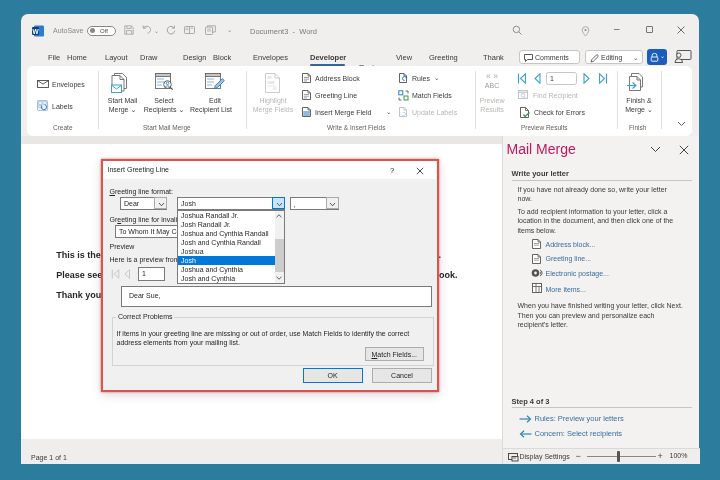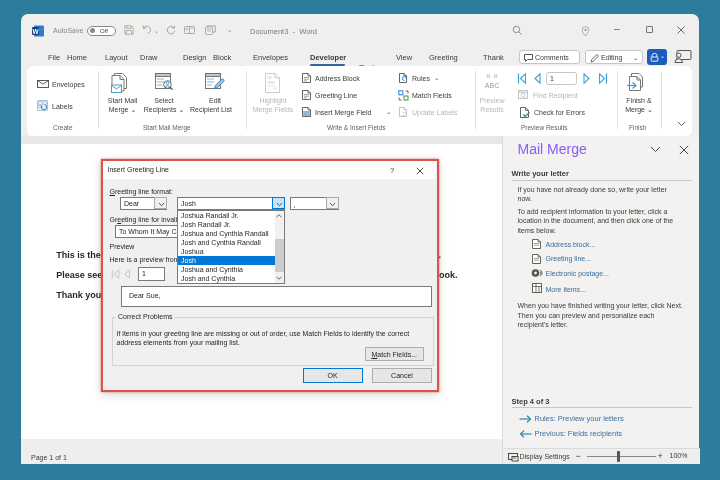--- a/index.html
+++ b/index.html
@@ -311,21 +311,21 @@
   <div class="abs doct" style="left:35.2px;top:126px;">Please see the attached document that contains the details in the address book.</div>
   <div class="abs doct" style="left:35.2px;top:146.3px;">Thank you for reviewing the documents.</div>
   <div class="abs doct" style="left:417.5px;top:106px;">.</div>
   <div class="abs doct" style="left:412.5px;top:126px;">book.</div>
 </div>
 
 <div class="abs" id="status" style="left:21px;top:439px;width:481px;height:25px;background:#f0eeec;"></div>
 <div class="abs" style="left:31px;top:453.5px;font-size:7px;color:#3b3a39;">Page 1 of 1</div>
 
 <div class="abs" id="pane" style="left:501.5px;top:135.5px;width:197.5px;height:328.5px;background:#f3f2f0;border-left:1px solid #dddbd9;">
-  <div class="abs" style="left:15px;top:5.5px;font-size:14px;color:#8b5cf6;">Mail Merge</div>
+  <div class="abs" style="left:4px;top:5.5px;font-size:14px;color:#be185d;">Mail Merge</div>
   <svg class="abs" style="left:147px;top:10px;" width="11" height="7" viewBox="0 0 11 7">
     <path d="M1 1 L5.5 5.5 L10 1" fill="none" stroke="#444" stroke-width="1"></path>
   </svg>
   <svg class="abs" style="left:176px;top:9px;" width="10" height="10" viewBox="0 0 10 10">
     <line x1="0.8" y1="0.8" x2="9.2" y2="9.2" stroke="#444" stroke-width="1"></line>
     <line x1="9.2" y1="0.8" x2="0.8" y2="9.2" stroke="#444" stroke-width="1"></line>
   </svg>
   <div class="abs" style="left:9px;top:33px;font-size:7.5px;font-weight:bold;color:#3b3a39;">Write your letter</div>
   <div class="abs" style="left:9px;top:44.5px;width:180px;height:1px;background:#c8c6c4;"></div>
   <div class="abs" style="left:15px;top:49px;font-size:7px;color:#3b3a39;line-height:9.6px;">If you have not already done so, write your letter<br>now.</div>
@@ -364,21 +364,21 @@
   <div class="abs" style="left:9px;top:271.5px;width:180px;height:1px;background:#c8c6c4;"></div>
   <svg class="abs" style="left:16px;top:279px;" width="13" height="8" viewBox="0 0 13 8">
     <line x1="0.5" y1="4" x2="11" y2="4" stroke="#3285ae" stroke-width="1.2"></line>
     <path d="M8 0.8 L11.5 4 L8 7.2" fill="none" stroke="#3285ae" stroke-width="1.2"></path>
   </svg>
   <div class="abs" style="left:32px;top:278.5px;font-size:7.5px;color:#3a6f9e;">Rules: Preview your letters</div>
   <svg class="abs" style="left:16px;top:294px;" width="13" height="8" viewBox="0 0 13 8">
     <line x1="2" y1="4" x2="12.5" y2="4" stroke="#3285ae" stroke-width="1.2"></line>
     <path d="M5 0.8 L1.5 4 L5 7.2" fill="none" stroke="#3285ae" stroke-width="1.2"></path>
   </svg>
-  <div class="abs" style="left:32px;top:293.5px;font-size:7.5px;color:#3a6f9e;">Previous: Fields recipients</div>
+  <div class="abs" style="left:32px;top:293.5px;font-size:7.5px;color:#3a6f9e;">Concern: Select recipients</div>
 
   <div class="abs" style="left:0px;top:312px;width:197.5px;height:16.5px;background:#f0eeec;border-top:1px solid #dcdad8;">
     <svg class="abs" style="left:5px;top:4px;" width="12" height="9" viewBox="0 0 12 9">
       <rect x="0.5" y="0.5" width="9" height="6" fill="none" stroke="#3b3a39" stroke-width="0.9"></rect>
       <rect x="4" y="3.5" width="6" height="4.5" fill="#f0eeec" stroke="#3b3a39" stroke-width="0.9"></rect>
       <line x1="5" y1="5" x2="8" y2="5" stroke="#3b3a39" stroke-width="0.7"></line>
     </svg>
     <div class="abs" style="left:17px;top:4.5px;font-size:7px;color:#3b3a39;">Display Settings</div>
     <div class="abs" style="left:73px;top:2px;font-size:9px;color:#444;">−</div>
     <div class="abs" style="left:84px;top:7.5px;width:69px;height:1px;background:#8a8886;"></div>

